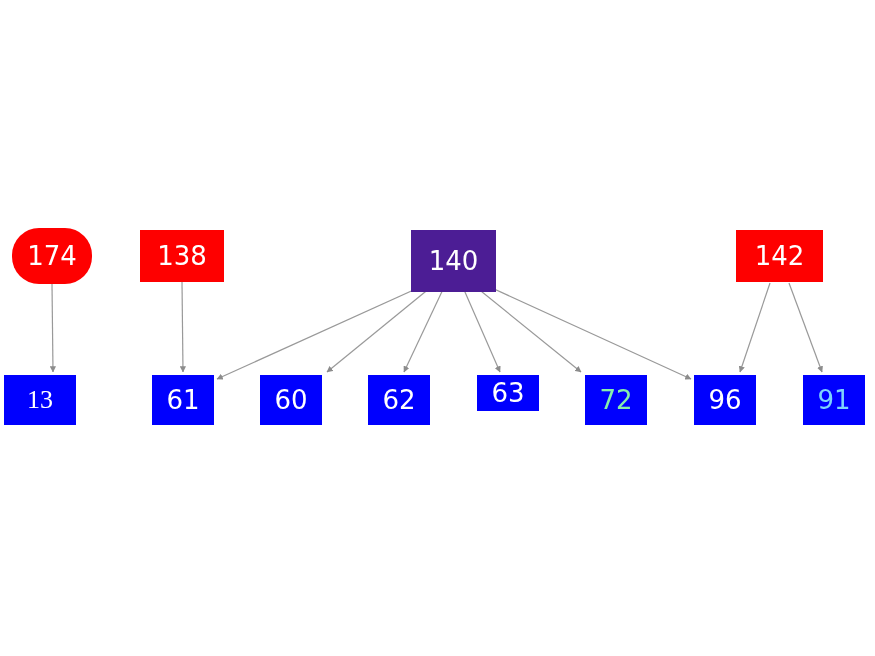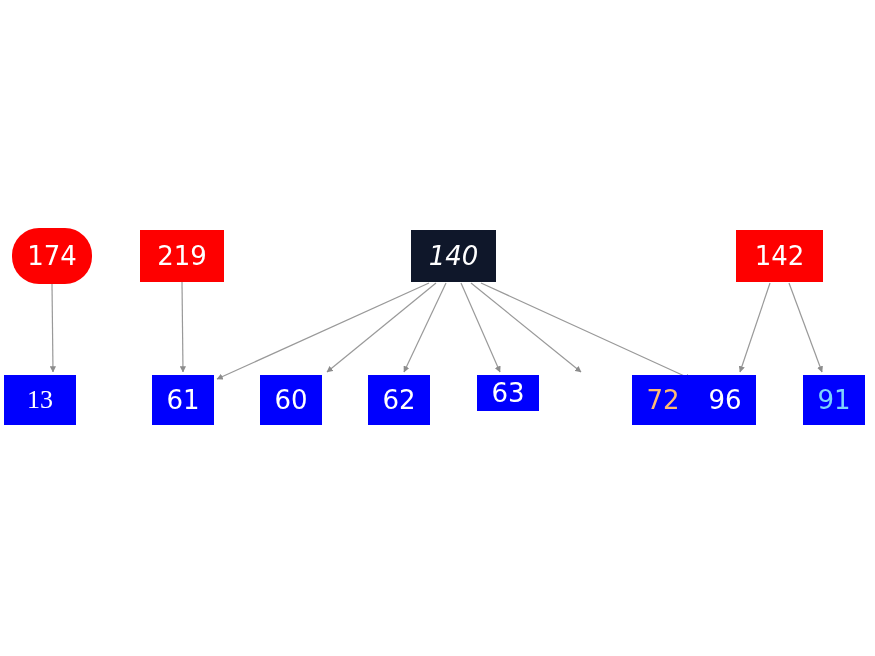--- a/index.html
+++ b/index.html
@@ -71,44 +71,44 @@
         <line x1="770" y1="283" x2="740" y2="372" stroke="#999999" stroke-width="1.2" marker-end="url(#arrow)"></line>
         <line x1="789" y1="283" x2="822" y2="372" stroke="#999999" stroke-width="1.2" marker-end="url(#arrow)"></line>
       </g>
   </svg>
 
   <div id="nodes-layer">
       <div class="node node-parent" style="left: 12px; top: 228px; width: 80px; height: 56px; background: rgb(254, 0, 0); color: rgb(255, 255, 255); border-radius: 27px;">
         <span class="node-label">174</span>
       </div>
       <div class="node node-parent" style="left: 140px; top: 230px; width: 84px; height: 52px; background: rgb(254, 0, 0); color: rgb(255, 255, 255);">
-        <span class="node-label">219</span>
+        <span class="node-label">138</span>
       </div>
-      <div class="node node-parent" style="left: 411px; top: 230px; width: 85px; height: 52px; background: #0f172a; color: rgb(255, 255, 255); font-style: italic;">
+      <div class="node node-parent" style="left: 411px; top: 230px; width: 85px; height: 62px; background: #4c1d95; color: rgb(255, 255, 255);">
         <span class="node-label">140</span>
       </div>
       <div class="node node-parent" style="left: 736px; top: 230px; width: 87px; height: 52px; background: rgb(254, 0, 0); color: rgb(255, 255, 255);">
         <span class="node-label">142</span>
       </div>
       <div class="node node-child" style="left: 4px; top: 375px; width: 72px; height: 50px; background: rgb(0, 0, 254); color: rgb(255, 255, 255); font-family: Liberation Serif, serif;">
         <span class="node-label">13</span>
       </div>
       <div class="node node-child" style="left: 152px; top: 375px; width: 62px; height: 50px; background: rgb(0, 0, 254); color: rgb(255, 255, 255);">
         <span class="node-label">61</span>
       </div>
       <div class="node node-child" style="left: 260px; top: 375px; width: 62px; height: 50px; background: rgb(0, 0, 254); color: rgb(255, 255, 255); justify-content: center;">
         <span class="node-label">60</span>
       </div>
       <div class="node node-child" style="left: 368px; top: 375px; width: 62px; height: 50px; background: rgb(0, 0, 254); color: rgb(255, 255, 255);">
         <span class="node-label">62</span>
       </div>
       <div class="node node-child" style="left: 477px; top: 375px; width: 62px; height: 36px; background: rgb(0, 0, 254); color: rgb(255, 255, 255);">
         <span class="node-label">63</span>
       </div>
-      <div class="node node-child" style="left: 585px; top: 375px; width: 62px; height: 50px; background: rgb(0, 0, 254); color: #fdba74; margin-left: 47px;">
+      <div class="node node-child" style="left: 585px; top: 375px; width: 62px; height: 50px; background: rgb(0, 0, 254); color: #86efac;">
         <span class="node-label">72</span>
       </div>
       <div class="node node-child" style="left: 694px; top: 375px; width: 62px; height: 50px; background: rgb(0, 0, 254); color: rgb(255, 255, 255); justify-content: center;">
         <span class="node-label">96</span>
       </div>
       <div class="node node-child" style="left: 803px; top: 375px; width: 62px; height: 50px; background: rgb(0, 0, 254); color: #7dd3fc; justify-content: center;">
         <span class="node-label">91</span>
       </div>
     </div>
 

